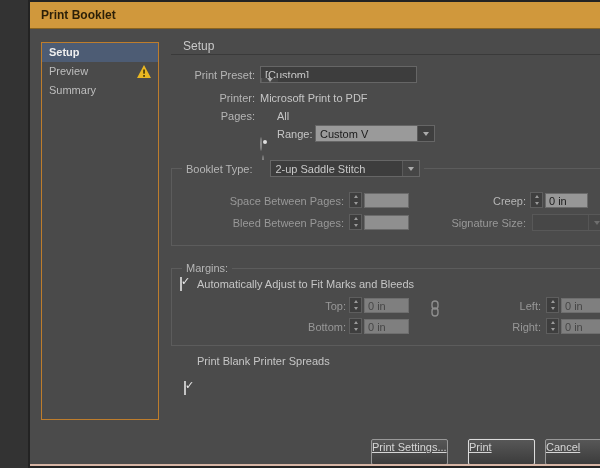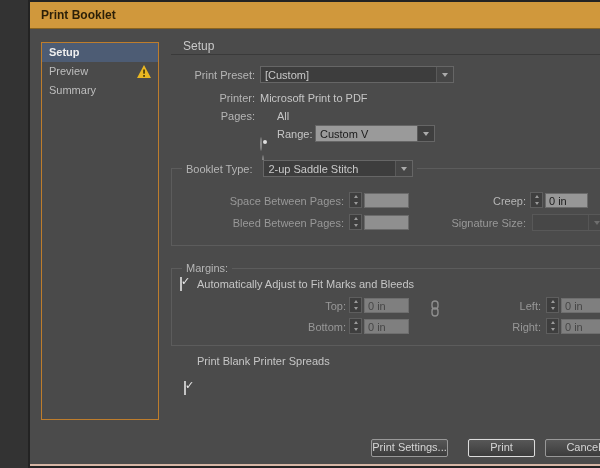--- a/index.html
+++ b/index.html
@@ -48,29 +48,29 @@
   .stepper span{flex:1;display:flex;align-items:center;justify-content:center;}
   .stepper .t-up{width:0;height:0;border-left:2.5px solid transparent;border-right:2.5px solid transparent;border-bottom:3px solid #9A9A9A;}
   .stepper .t-dn{width:0;height:0;border-left:2.5px solid transparent;border-right:2.5px solid transparent;border-top:3px solid #9A9A9A;}
   
   .field{height:15px;box-sizing:border-box;border:1px solid #6A6A6A;background:#979797;
          color:#1C1C1C;font-family:"Liberation Sans",sans-serif;font-size:11px;padding:0 3px;}
   .field.empty{background:#8F8F8F;}
   .field.dim{background:#7F7F7F;color:#474747;border-color:#6E6E6E;}
   
   .fset{box-sizing:border-box;border:1px solid #5C5C5C;}
-  .legend{position:absolute;background:#4B4B4B;padding:0 4px;display:flex;align-items:center;gap:11px;white-space:nowrap;}
+  .legend{position:absolute;background:#4B4B4B;padding:0 4px;display:flex;align-items:center;gap:18px;white-space:nowrap;}
   
   .radio{width:10px;height:10px;box-sizing:border-box;border:1px solid #8A8A8A;border-radius:50%;background:#3C3C3C;position:relative;}
   .radio.on::after{content:"";position:absolute;left:2px;top:2px;width:4px;height:4px;border-radius:50%;background:#DFDFDF;}
   .check{width:11px;height:11px;box-sizing:border-box;border:1px solid #C4C4C4;background:#3E3E3E;position:relative;}
   .check.on::after{content:"✓";position:absolute;left:0px;top:-3px;color:#ECECEC;font-size:11px;}
   
-  .btn{height:18px;box-sizing:border-box;background:linear-gradient(#575757,#3C3C3C);
-       border:1px solid #989898;border-radius:2px;color:#D6D6D6;text-align:center;line-height:15px;cursor:default;}
+  .btn{height:26px;box-sizing:border-box;background:linear-gradient(#575757,#3C3C3C);
+       border:1px solid #989898;border-radius:2px;color:#D6D6D6;line-height:15px;cursor:default;text-decoration:underline;}
   .btn.default{border-color:#DCDCDC;box-shadow:0 0 0 1px #4F4F4F;}
   .bottom-edge{left:0;bottom:0;width:100%;height:2px;background:#D7B5A5;}
 </style>
 </head>
 <body>
 
 <div class="dialog">
 
   <div class="titlebar">
     <span>Print Booklet</span>
@@ -93,21 +93,21 @@
       <span>Summary</span>
     </div>
   </div>
 
   
   <div class="abs heading">Setup</div>
   <div class="abs hrule"></div>
 
   
   <div class="abs lbl" style="left:85px;top:67px;width:140px;">Print Preset:</div>
-  <div class="abs dd dark" style="left:230px;top:64px;width:194px;">
+  <div class="abs dd dark" style="left:230px;top:64px;width:157px;flex-direction:column;">
     <span class="dd-val">[Custom]</span>
     <span class="dd-btn">
         <i class="tri-dn"></i>
       </span>
   </div>
 
   
   <div class="abs lbl" style="left:85px;top:90px;width:140px;">Printer:</div>
   <div class="abs val" style="left:230px;top:90px;">Microsoft Print to PDF</div>
 

